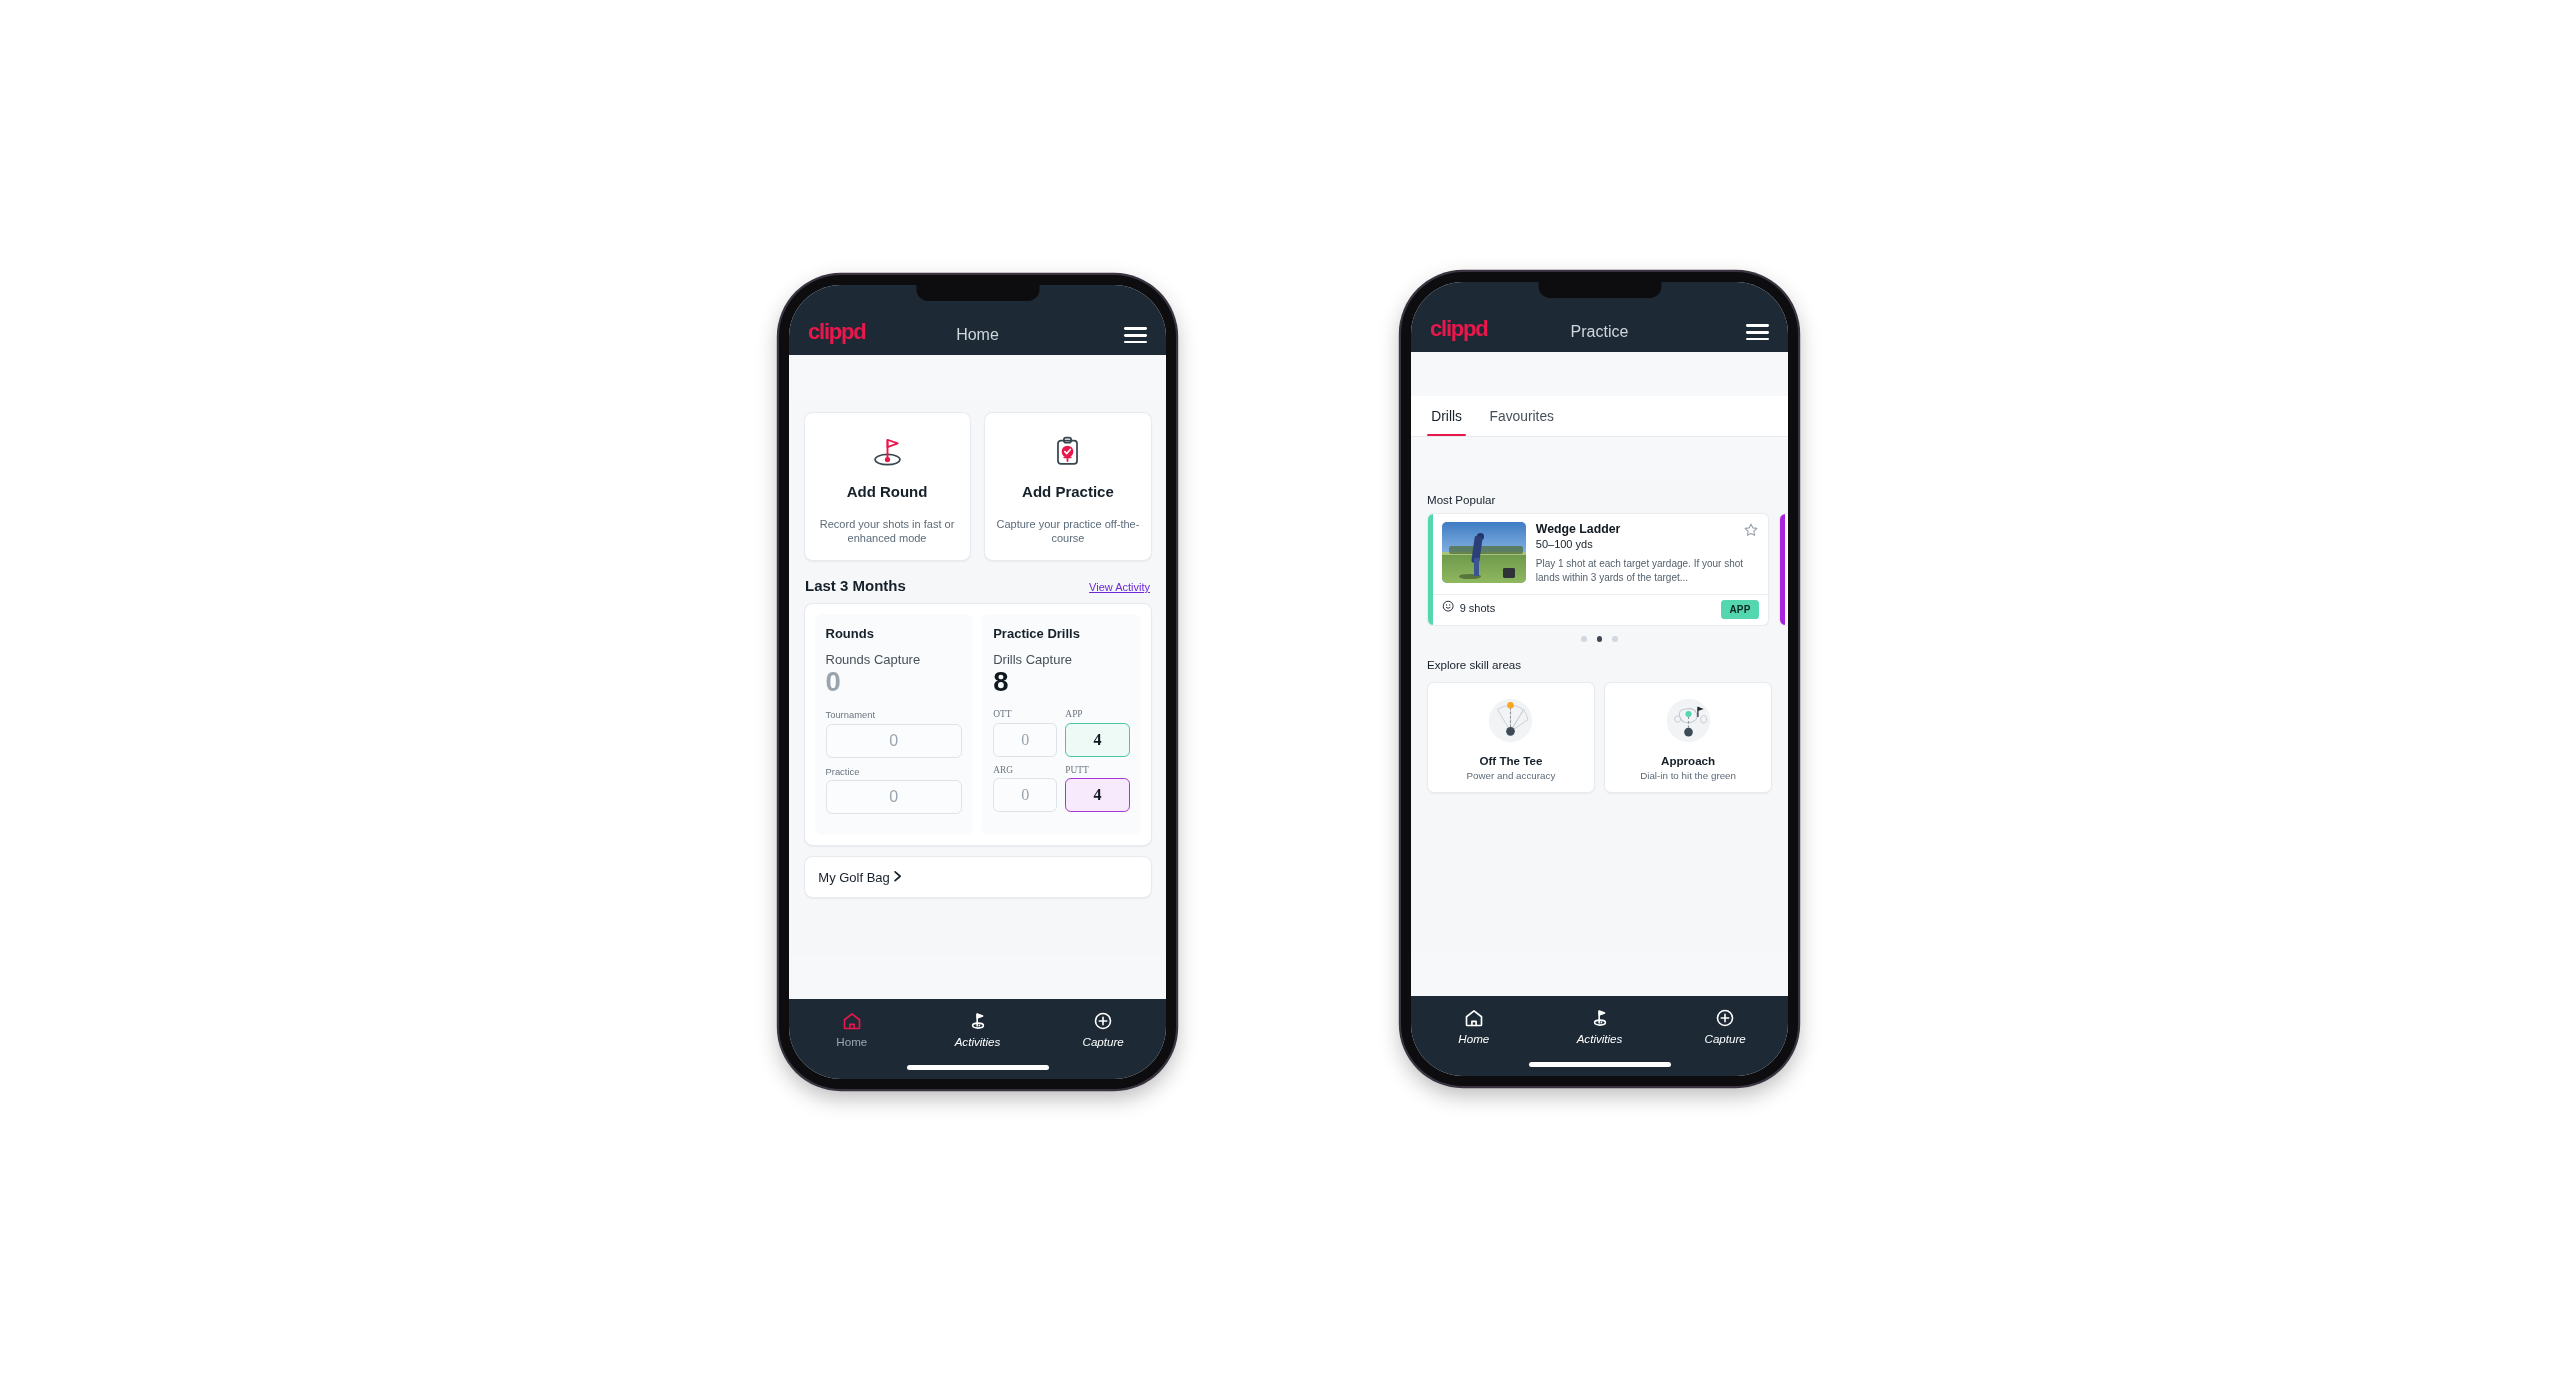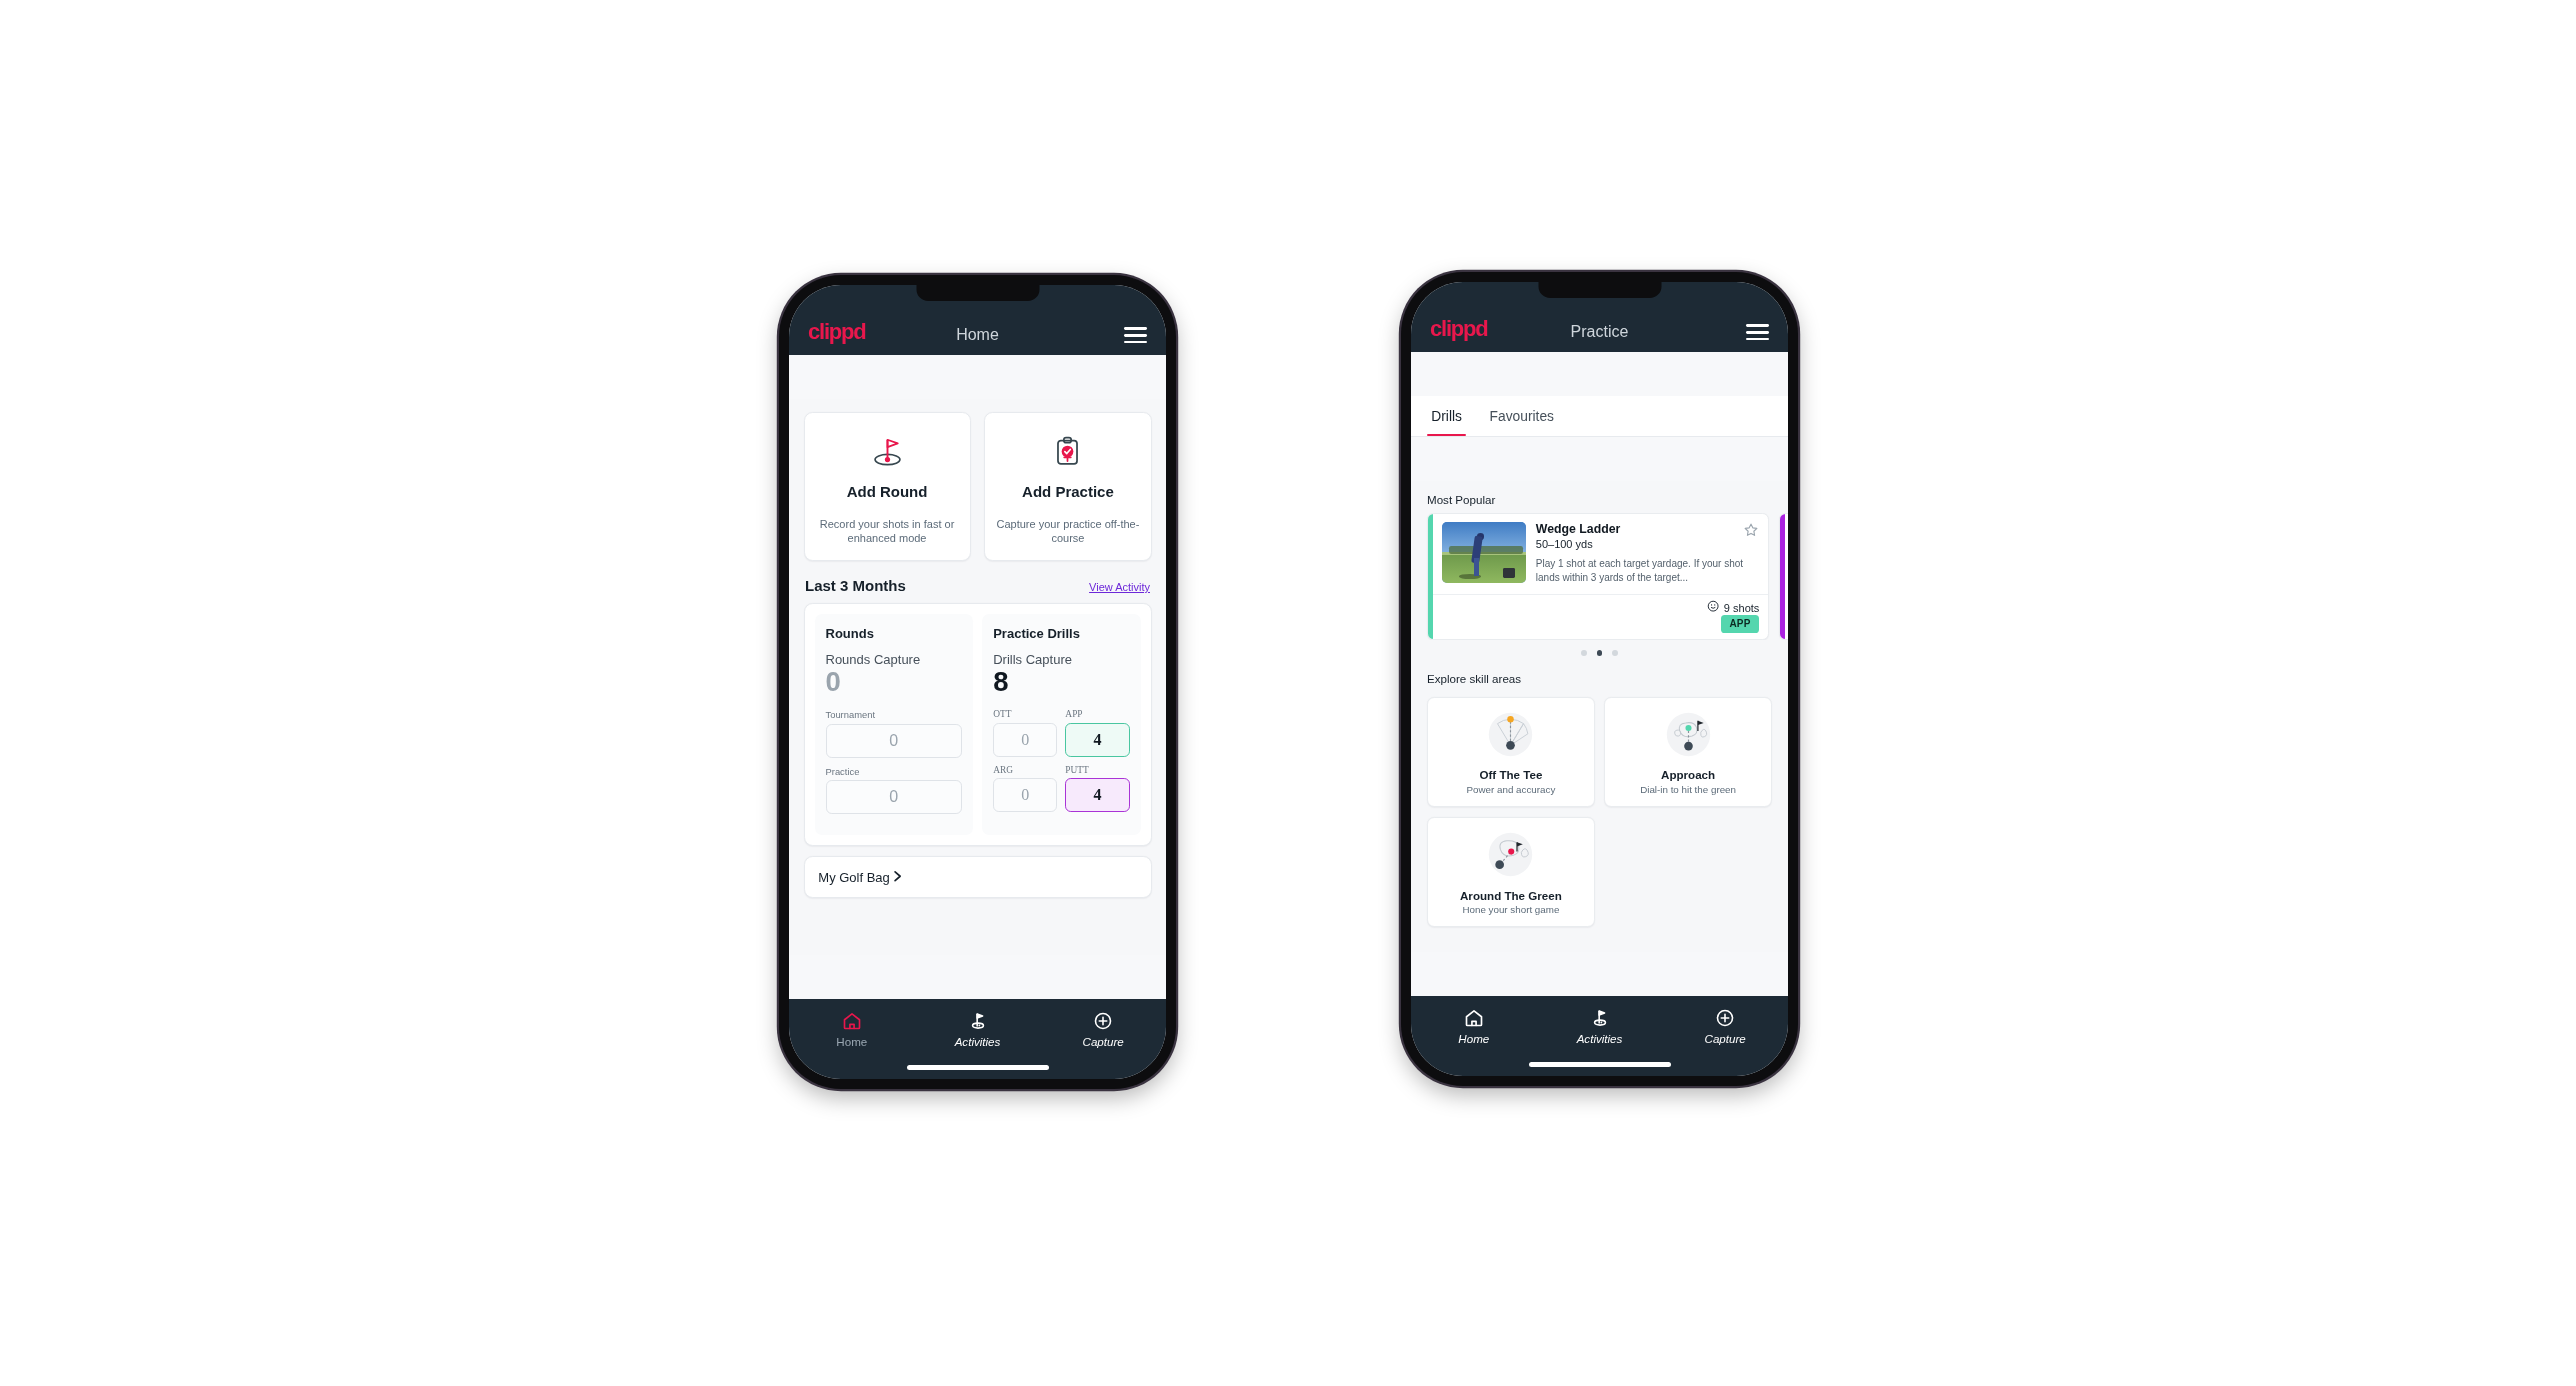--- a/index.html
+++ b/index.html
@@ -191,23 +191,22 @@
 
   .drill-text { flex: 1 1 auto; min-width: 0; }
   .drill-title-row { display: flex; align-items: flex-start; }
   .drill-title { font-size: 12.3px; font-weight: 700; color: #101820; line-height: 1.15; }
   .drill-yds { font-size: 11px; color: #16202a; margin-top: 1.4px; }
   .drill-desc { font-size: 10px; color: #525f6b; line-height: 1.42; margin-top: 6.5px; }
   .star { margin-left: auto; padding-left: 5.8px; }
 
   .drill-foot {
     border-top: 0.7px solid #eceff2;
-    display: flex; align-items: flex-end; justify-content: space-between;
+    display: flex; align-items: flex-start; justify-content: space-between;
     padding: 5.8px 8.7px 6.5px 9.4px;
-    flex-direction: column;
   }
   .shots { display: flex; align-items: center; gap: 5px; font-size: 11px; color: #16202a; }
   .chip {
     background: #54d6ae; color: #0c2a22; font-size: 10px; font-weight: 700;
     border-radius: 3.6px; padding: 3.6px 8.7px; letter-spacing: 0.2px;
   }
   .dots { display: flex; gap: 9.4px; justify-content: center; padding: 10px 0 4.3px 0; }
   .dot { width: 5.8px; height: 5.8px; border-radius: 50%; background: #d3d8dd; }
   .dot.active { background: #3e4a56; }
 
@@ -474,36 +473,20 @@
                 <path d="M51 16 L59 19 L51 22 Z" fill="#20262c"></path>
                 <line x1="38" y1="51" x2="38" y2="27" stroke="#8a939c" stroke-width="1.6" stroke-dasharray="3 3"></line>
                 <circle cx="38" cy="51" r="6" fill="#3e4a56"></circle>
                 <circle cx="38" cy="26" r="4.2" fill="#54d6ae"></circle>
               </svg>
             </div>
             <div class="skill-title">Approach</div>
             <div class="skill-sub">Dial-in to hit the green</div>
           </div>
 
-          <div class="skill-card">
-            <div class="skill-art">
-              <svg width="55" height="51" viewBox="0 0 76 70">
-                <circle cx="38" cy="35" r="30" fill="#f2f3f5"></circle>
-                <path d="M24 28 q-3-11 9-12 q13-1 16 7 q3 10-7 13 q-14 4-18-8 Z" fill="none" stroke="#c3c9cf" stroke-width="1.4"></path>
-                <path d="M53 32 q4-8 8-3 q4 7-2 9 q-6 2-6-6 Z" fill="none" stroke="#c3c9cf" stroke-width="1.3"></path>
-                <line x1="47" y1="18" x2="47" y2="31" stroke="#20262c" stroke-width="1.7"></line>
-                <path d="M47 18 L55 21 L47 24 Z" fill="#20262c"></path>
-                <line x1="24" y1="48" x2="38" y2="32" stroke="#8a939c" stroke-width="1.6" stroke-dasharray="3 3"></line>
-                <circle cx="23" cy="49" r="6" fill="#3e4a56"></circle>
-                <circle cx="39" cy="31" r="4.2" fill="#e8174c"></circle>
-              </svg>
-            </div>
-            <div class="skill-title">Around The Green</div>
-            <div class="skill-sub">Hone your short game</div>
-          </div>
 
 
         </div>
       </div>
 
       <div class="bottomnav">
         <div class="navitem active-white">
           <svg width="20" height="20" viewBox="0 0 24 24" fill="none" stroke="#ffffff" stroke-width="2" stroke-linecap="round" stroke-linejoin="round">
             <path d="M3 10.5 L12 3.5 L21 10.5 V20 a1 1 0 0 1-1 1 H4 a1 1 0 0 1-1-1 Z"></path>
             <path d="M9.5 21 v-5 h5 v5"></path>

